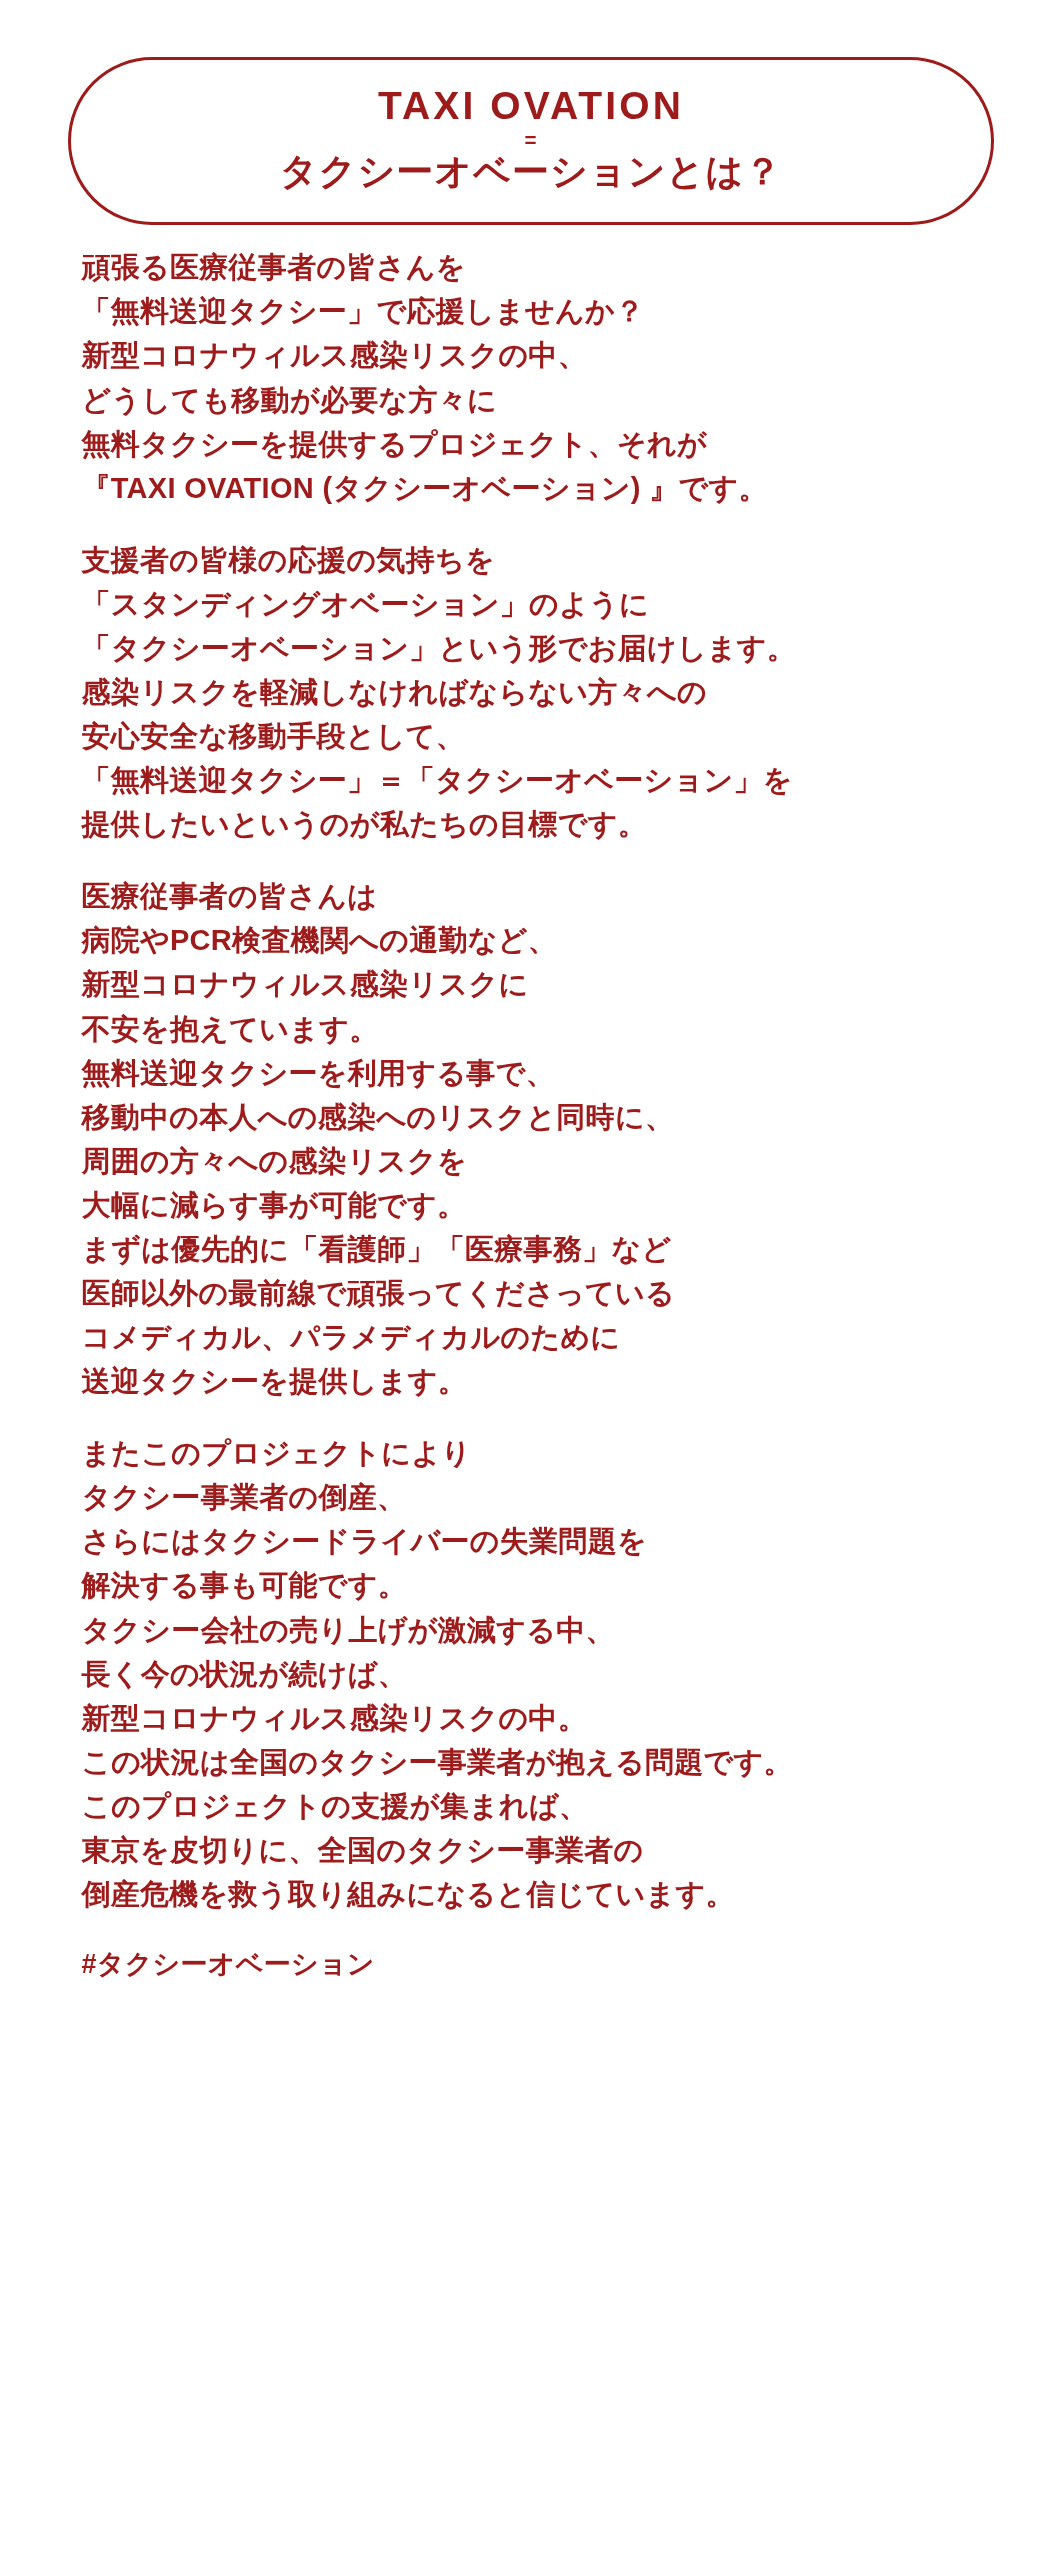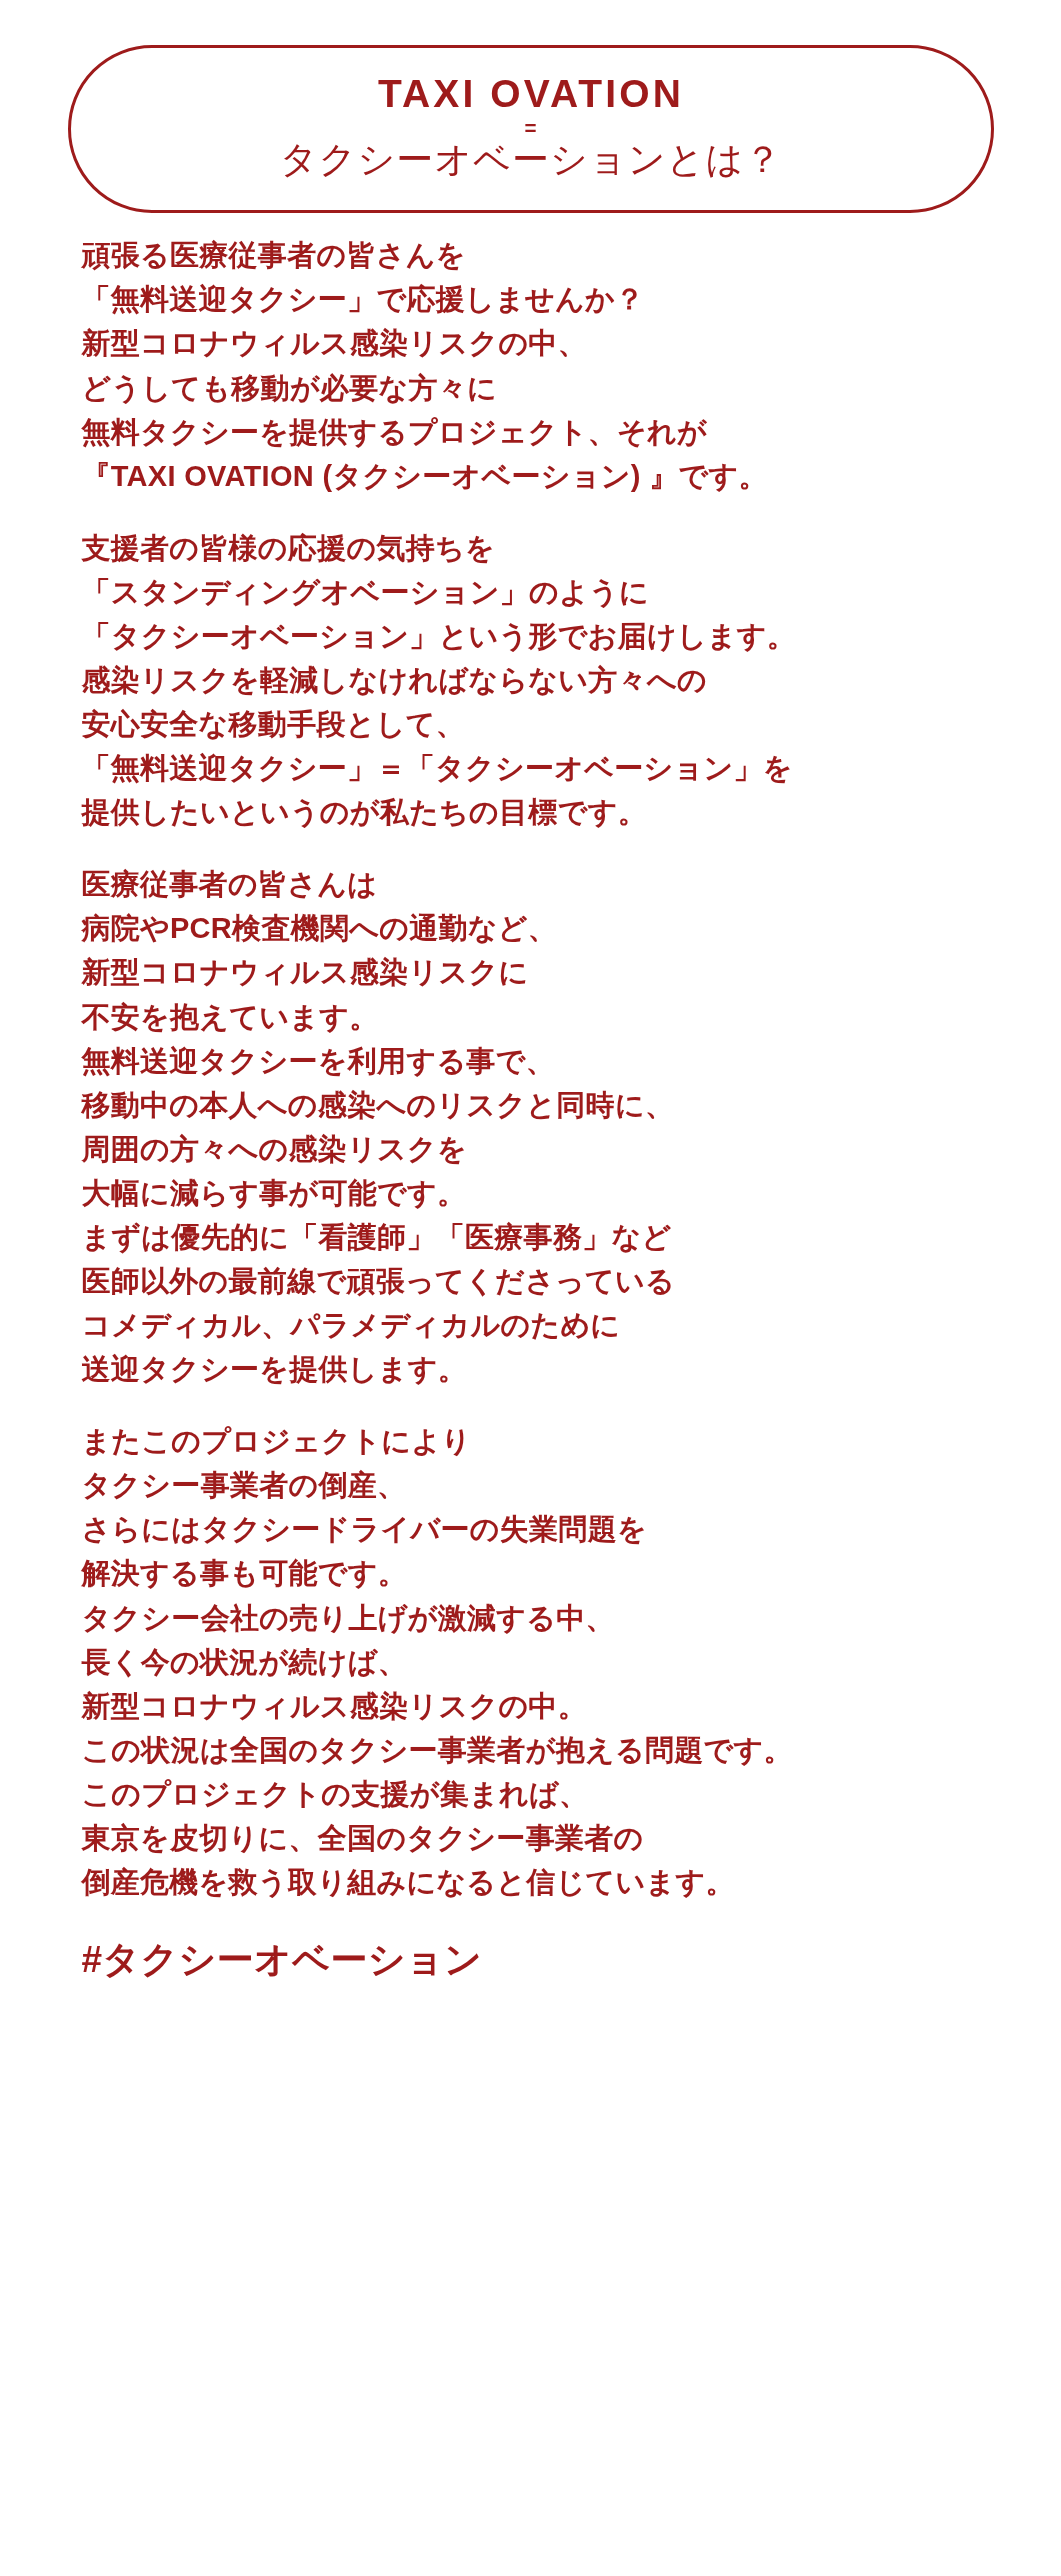--- a/index.html
+++ b/index.html
@@ -16,21 +16,21 @@
     position: relative;
     width: 1062px;
     min-height: 3095px;
     background: #ffffff;
     box-sizing: border-box;
     padding: 0;
   }
 
   
   .title-wrap {
-    padding-top: 45px;
+    padding-top: 57px;
     display: flex;
     justify-content: center;
   }
   .title-pill {
     box-sizing: border-box;
     width: 926px;
     padding: 24px 20.6px 28px 20.6px;
     border: 3.6px solid #9e1b1b;
     border-radius: 103px;
     text-align: center;
@@ -44,21 +44,21 @@
   }
   .title-eq {
     font-size: 20.6px;
     font-weight: 700;
     line-height: 0.9;
     margin: 3.1px 0 2.1px 0;
     letter-spacing: 1px;
   }
   .title-line2 {
     font-size: 37px;
-    font-weight: 400;
+    font-weight: 700;
     letter-spacing: 1px;
     line-height: 1.16;
   }
 
   
   .body-copy {
     margin: 0 auto;
     padding: 20px 0 0 0;
     width: 926px;
     color: #9e1b1b;
@@ -69,21 +69,21 @@
     line-height: 1.52;
     letter-spacing: 0.3px;
     margin: 0 0 28px 0;
     padding-left: 13.4px;
     white-space: pre-wrap;
   }
   .para:last-child {
     margin-bottom: 0;
   }
   .hashtag {
-    font-size: 37px;
+    font-size: 27px;
     font-weight: 700;
     line-height: 1.52;
     letter-spacing: 0.3px;
     padding-left: 13.4px;
     margin: 0;
   }
   .spacer-bottom {
     height: 62px;
   }
 </style>

